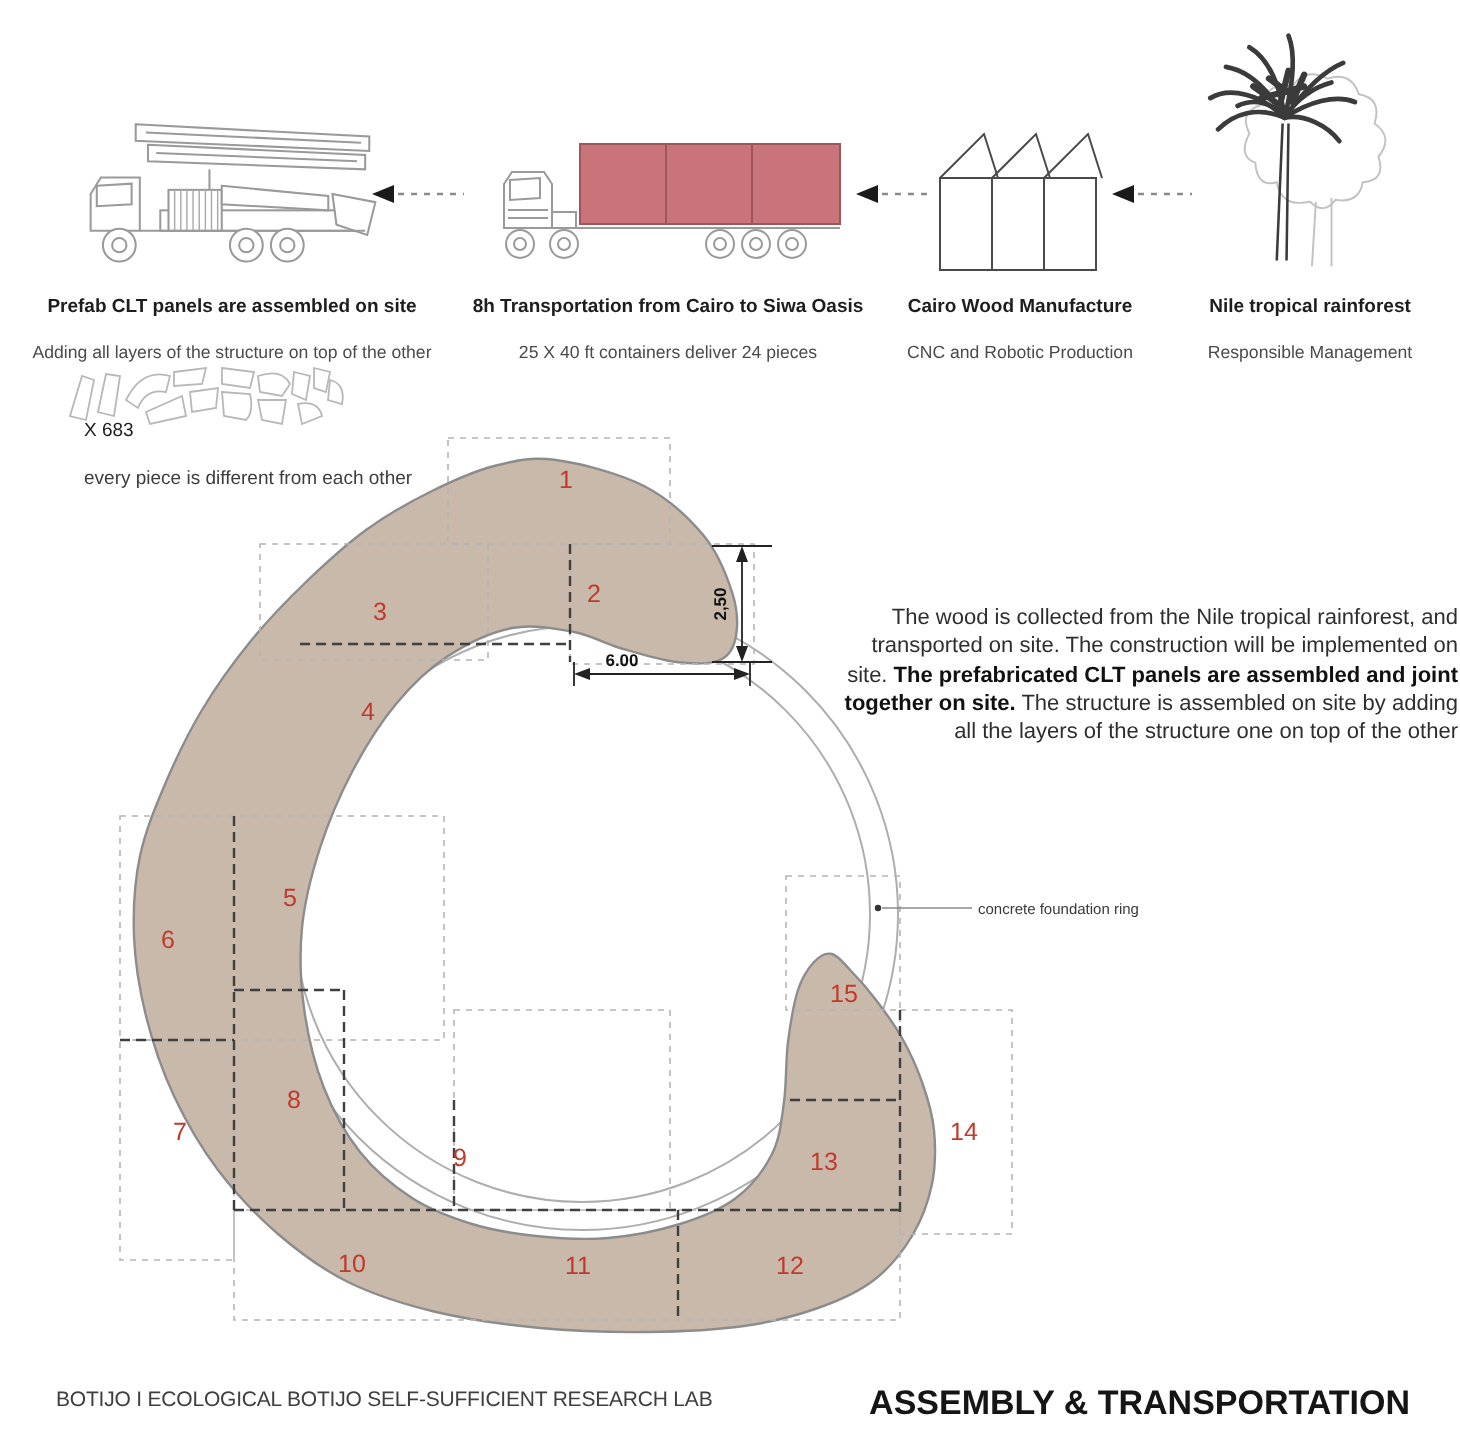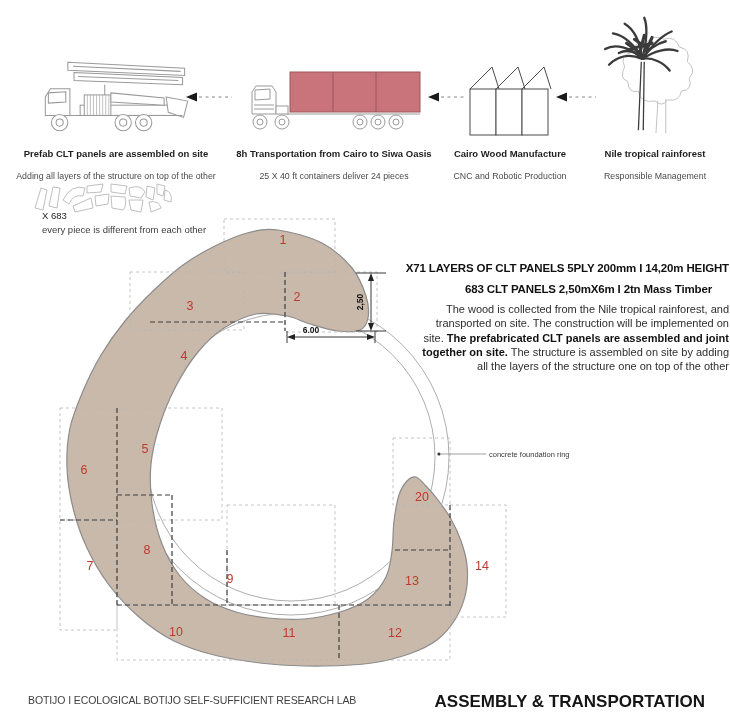--- a/index.html
+++ b/index.html
@@ -5,21 +5,21 @@
   html,body{margin:0;padding:0;background:#fff;}
   .page{position:relative;width:730px;height:726px;background:#fff;overflow:hidden;
         font-family:"Liberation Sans",sans-serif;color:#222;}
   .step{position:absolute;display:flex;flex-direction:column;align-items:center;}
   .icon-box{display:flex;align-items:flex-end;justify-content:center;width:100%;}
   .step-title{font-size:9.5px;font-weight:700;color:#1d1d1d;text-align:center;margin-top:8px;white-space:nowrap;}
   .step-sub{font-size:8.8px;color:#4a4a4a;text-align:center;margin-top:12px;white-space:nowrap;}
   .flow-arrow{position:absolute;}
   .pieces-note{position:absolute;left:42px;top:210px;}
   .pieces-count{font-size:9.5px;font-weight:400;color:#1d1d1d;}
-  .pieces-caption{font-size:9.5px;color:#3d3d3d;margin-top:3px;white-space:nowrap;}
+  .pieces-caption{font-size:9.5px;color:#3d3d3d;margin-top:13px;white-space:nowrap;}
   .specs{position:absolute;right:1px;top:262px;width:354px;font-weight:700;font-size:11.5px;
          letter-spacing:-0.15px;color:#111;}
   .specs .l1{text-align:right;white-space:nowrap;}
   .specs .l2{text-align:right;padding-right:17px;white-space:nowrap;margin-top:9px;}
   .description{position:absolute;right:1px;top:302px;width:314px;text-align:right;
                font-size:11px;line-height:1.3;color:#2e2e2e;}
   .description b{color:#111;}
   .pnum{position:absolute;transform:translate(-50%,-50%);font-size:12.5px;
         color:var(--label-red,#c0392b);white-space:nowrap;}
   .footer-left{position:absolute;left:28px;top:694px;font-size:10.5px;letter-spacing:-0.1px;color:#3f3f3f;white-space:nowrap;}
@@ -99,21 +99,21 @@
   <div class="pnum" style="left:145px;top:449px">5</div>
   <div class="pnum" style="left:84px;top:470px">6</div>
   <div class="pnum" style="left:90px;top:566px">7</div>
   <div class="pnum" style="left:147px;top:550px">8</div>
   <div class="pnum" style="left:230px;top:579px">9</div>
   <div class="pnum" style="left:176px;top:632px">10</div>
   <div class="pnum" style="left:289px;top:633px">11</div>
   <div class="pnum" style="left:395px;top:633px">12</div>
   <div class="pnum" style="left:412px;top:581px">13</div>
   <div class="pnum" style="left:482px;top:566px">14</div>
-  <div class="pnum" style="left:422px;top:497px">20</div>
+  <div class="pnum" style="left:422px;top:497px">15</div>
 
   <div class="step" style="left:8px;top:54px;width:216px">
     <div class="icon-box" style="height:86px">
       <svg width="158" height="84" viewBox="0 0 150 82">
         <g fill="#fff" stroke="#9a9a9a" stroke-width="1">
           <polygon points="28,6 142,12 142,19 28,14"></polygon>
           <line x1="33" y1="10" x2="138" y2="15" fill="none"></line>
           <polygon points="34,16 140,21 140,28 34,24"></polygon>
           <line x1="38" y1="20" x2="136" y2="24" fill="none"></line>
           <line x1="64" y1="28" x2="64" y2="50"></line>
@@ -266,22 +266,18 @@
       <path d="M116,20 Q126,18 128,26 L118,30 Z"></path>
       <path d="M124,2 L132,4 L130,14 L124,12 Z"></path>
       <path d="M132,8 Q140,10 138,20 L131,18 Z"></path>
     </g>
   </svg>
   <div class="pieces-note">
     <div class="pieces-count">X 683</div>
     <div class="pieces-caption">every piece is different from each other</div>
   </div>
 
-  <div class="specs">
-    <div class="l1">X71 LAYERS OF CLT PANELS 5PLY 200mm I 14,20m HEIGHT</div>
-    <div class="l2">683 CLT PANELS 2,50mX6m I 2tn Mass Timber</div>
-  </div>
 
   <div class="description"><span>The wood is collected from the Nile tropical rainforest, and transported on site. The construction will be implemented on site. </span><b>The prefabricated CLT panels are assembled and joint together on site.</b><span> The structure is assembled on site by adding all the layers of the structure one on top of the other</span></div>
 
   <div class="footer-left">BOTIJO I ECOLOGICAL BOTIJO SELF-SUFFICIENT RESEARCH LAB</div>
   <div class="footer-right">ASSEMBLY &amp; TRANSPORTATION</div>
 </div>
 
 </body></html>

